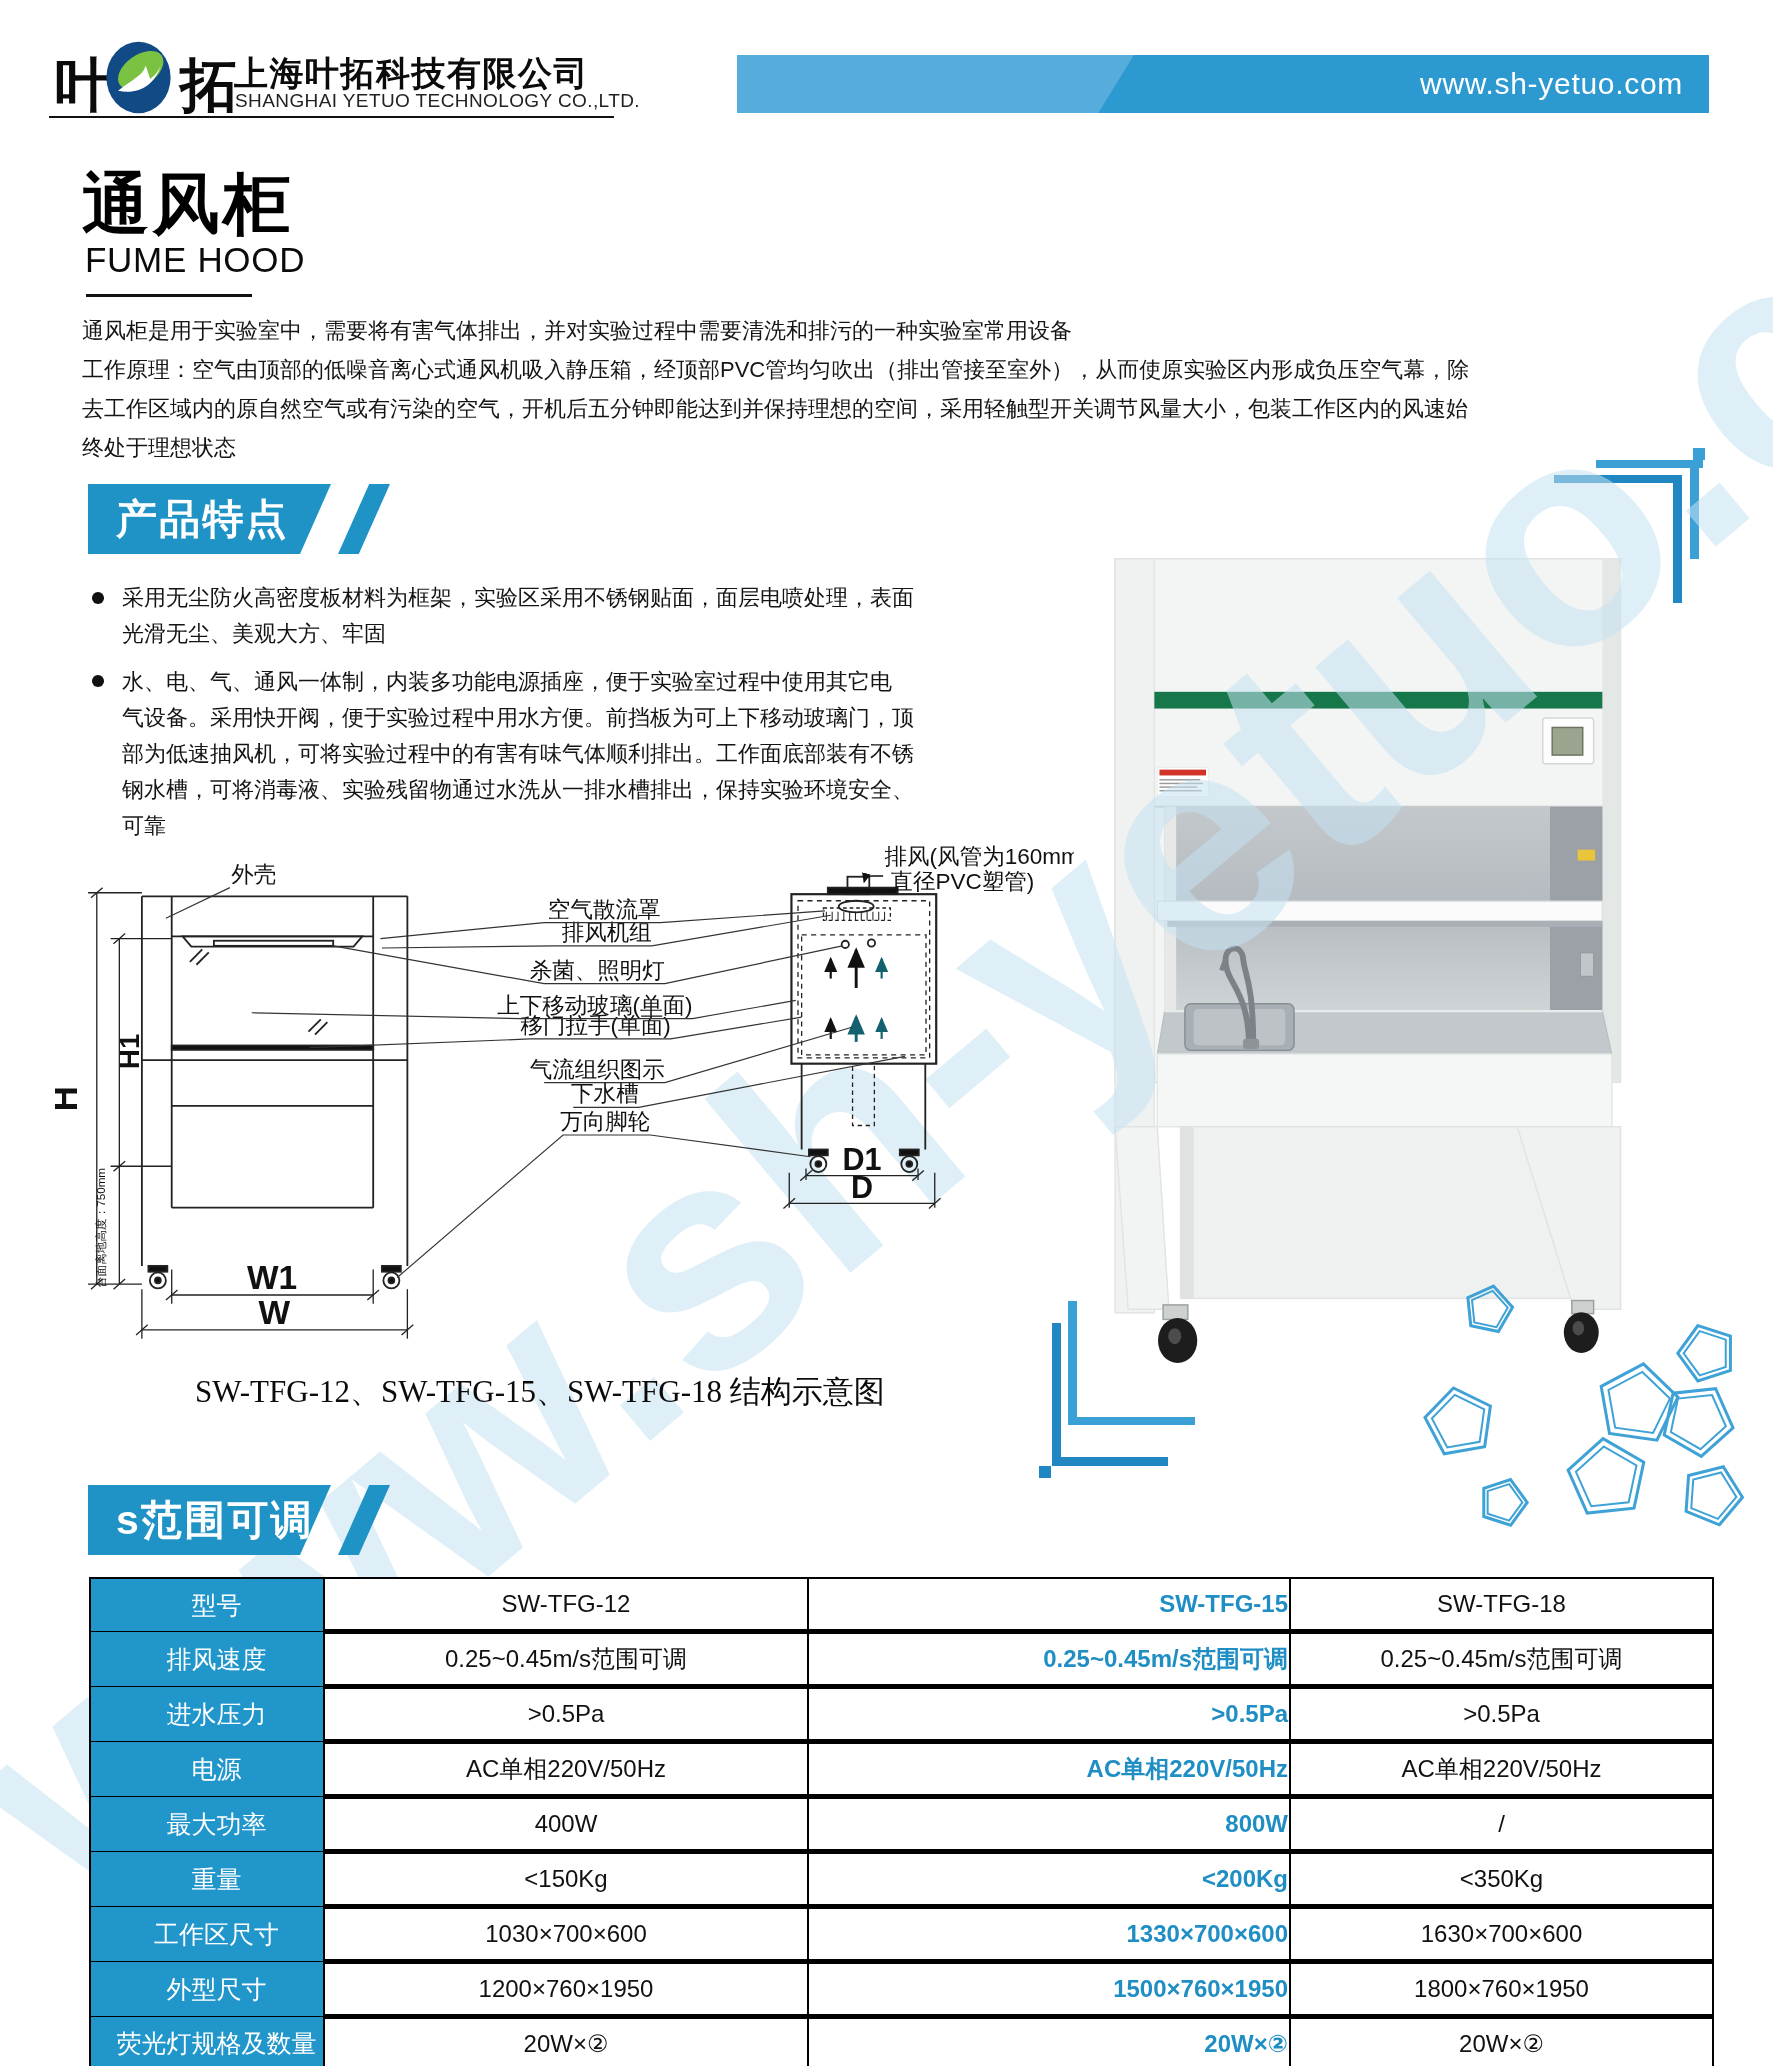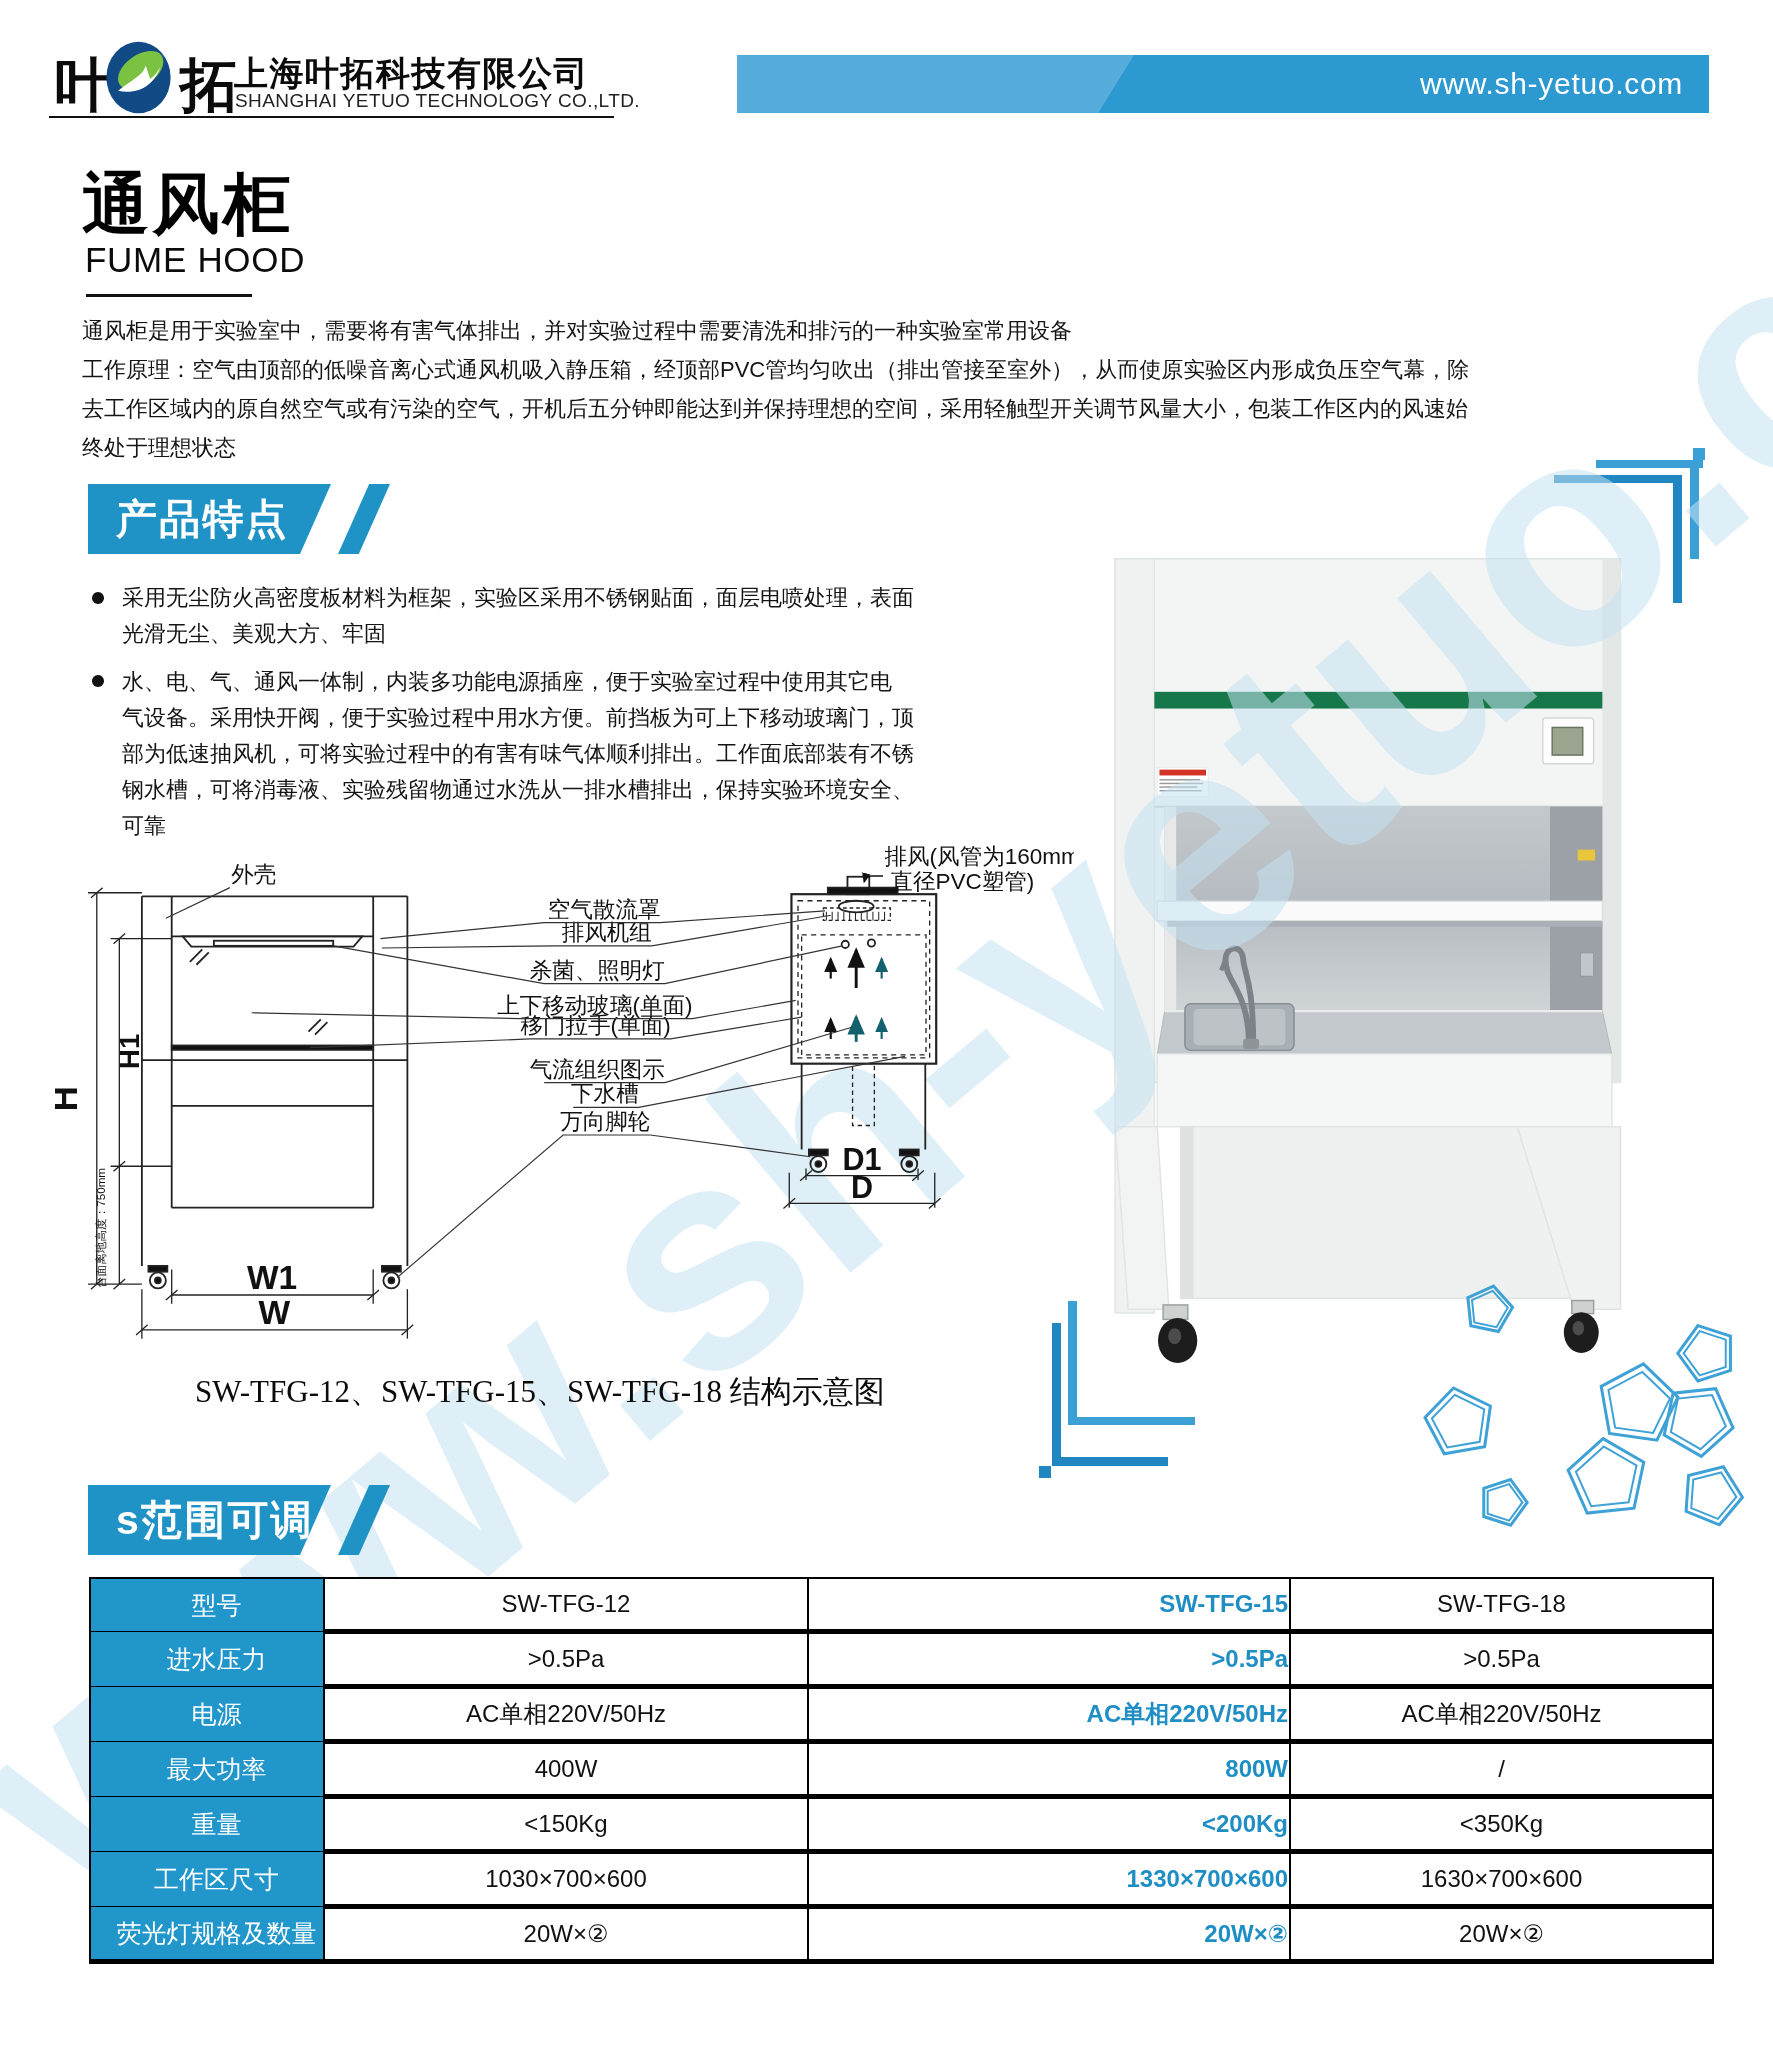--- a/index.html
+++ b/index.html
@@ -375,20 +375,26 @@
           <col style="width:423px">
         </colgroup>
       <tbody>
           <tr>
         <td class="lbl">型号</td>
         <td class="d">SW-TFG-12</td>
         <td class="d mid">SW-TFG-15</td>
         <td class="d">SW-TFG-18</td>
       </tr>
       <tr>
+        <td class="lbl">排风速度</td>
+        <td class="d">0.25~0.45m/s范围可调</td>
+        <td class="d mid">0.25~0.45m/s范围可调</td>
+        <td class="d">0.25~0.45m/s范围可调</td>
+      </tr>
+      <tr>
         <td class="lbl">进水压力</td>
         <td class="d">&gt;0.5Pa</td>
         <td class="d mid">&gt;0.5Pa</td>
         <td class="d">&gt;0.5Pa</td>
       </tr>
       <tr>
         <td class="lbl">电源</td>
         <td class="d">AC单相220V/50Hz</td>
         <td class="d mid">AC单相220V/50Hz</td>
         <td class="d">AC单相220V/50Hz</td>
@@ -405,20 +411,26 @@
         <td class="d mid">&lt;200Kg</td>
         <td class="d">&lt;350Kg</td>
       </tr>
       <tr>
         <td class="lbl">工作区尺寸</td>
         <td class="d">1030×700×600</td>
         <td class="d mid">1330×700×600</td>
         <td class="d">1630×700×600</td>
       </tr>
       <tr>
+        <td class="lbl">外型尺寸</td>
+        <td class="d">1200×760×1950</td>
+        <td class="d mid">1500×760×1950</td>
+        <td class="d">1800×760×1950</td>
+      </tr>
+      <tr>
         <td class="lbl">荧光灯规格及数量</td>
         <td class="d">20W×②</td>
         <td class="d mid">20W×②</td>
         <td class="d">20W×②</td>
       </tr>
     </tbody>
       </table>
 
   </div>
 </div>

